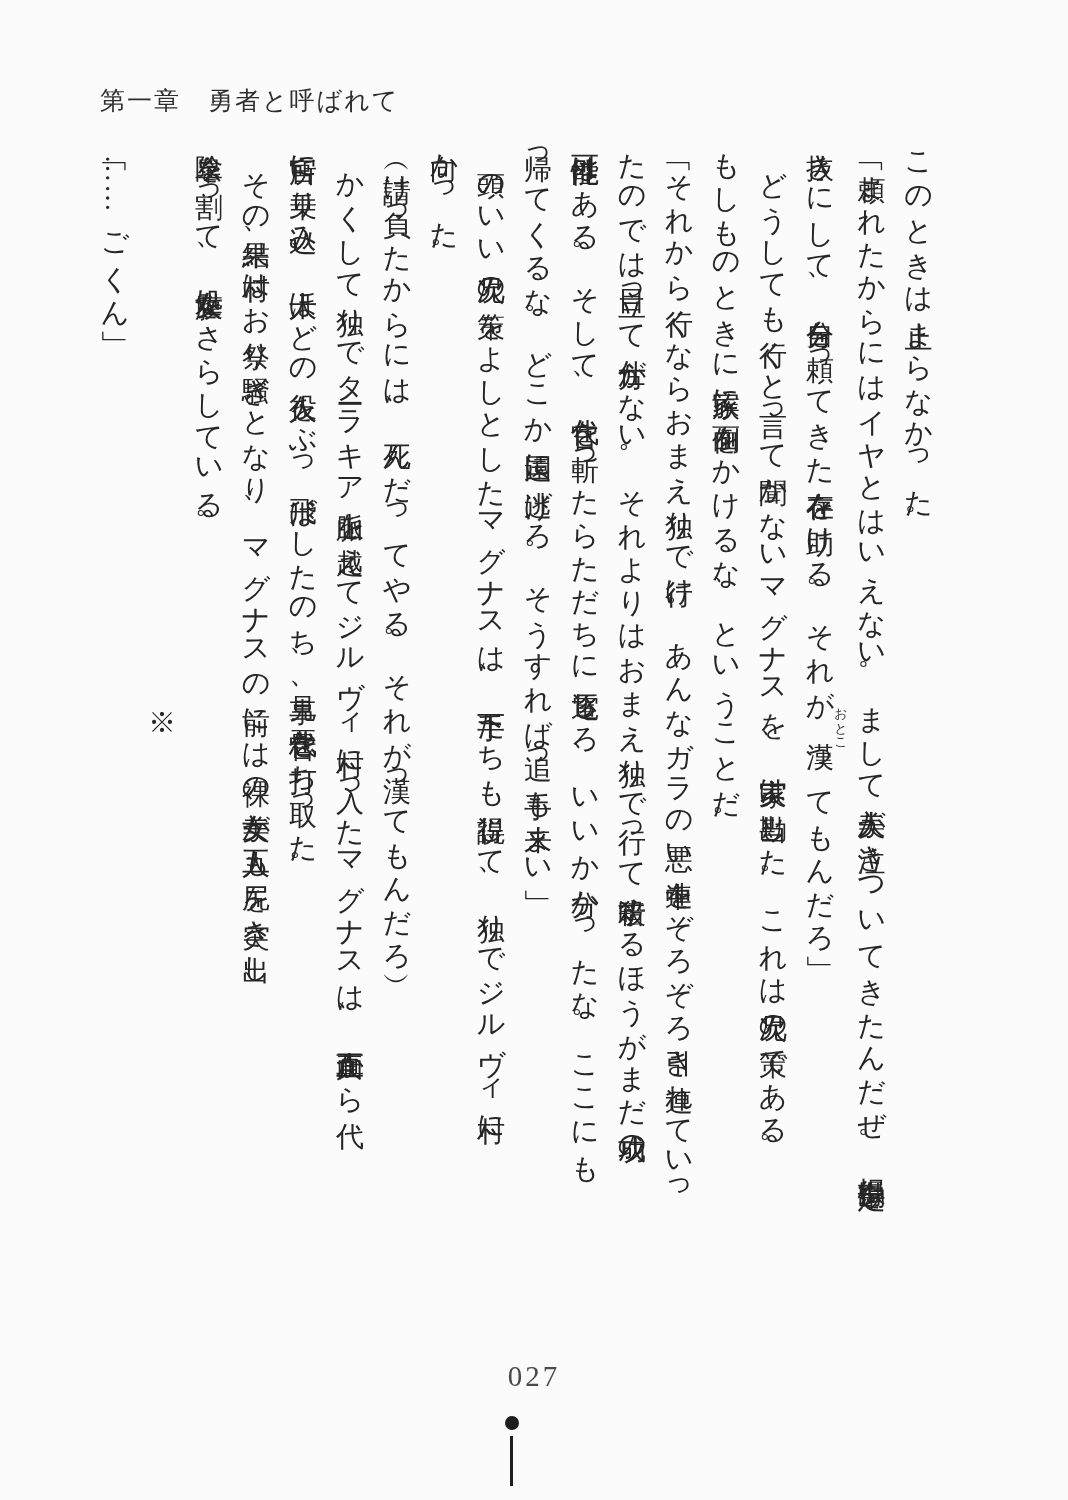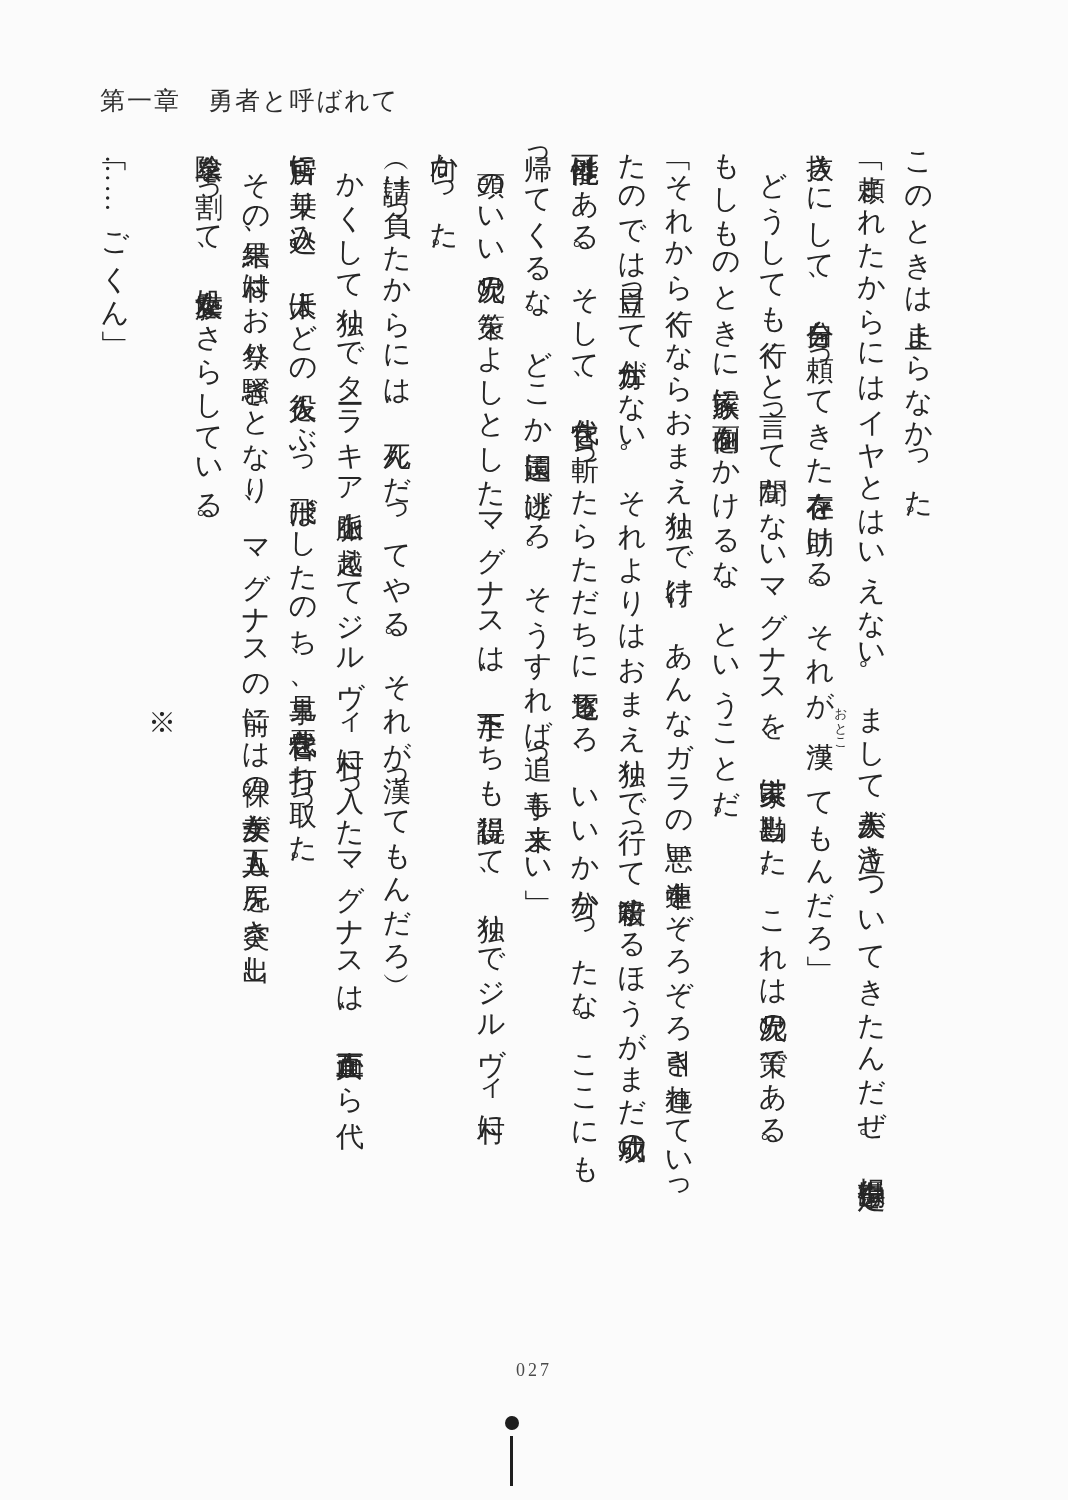--- a/index.html
+++ b/index.html
@@ -56,21 +56,21 @@
     font-size: 13px;
     letter-spacing: 0;
     color: #3a3a3a;
   }
   .page-number {
     position: absolute;
     left: 0;
     right: 0;
     top: 1360px;
     text-align: center;
-    font-size: 18px;
+    font-size: 29px;
     letter-spacing: 3px;
     color: #4a4a4a;
   }
   .pin-dot {
     position: absolute;
     left: 505px;
     top: 1416px;
     width: 14px;
     height: 14px;
     border-radius: 50%;

